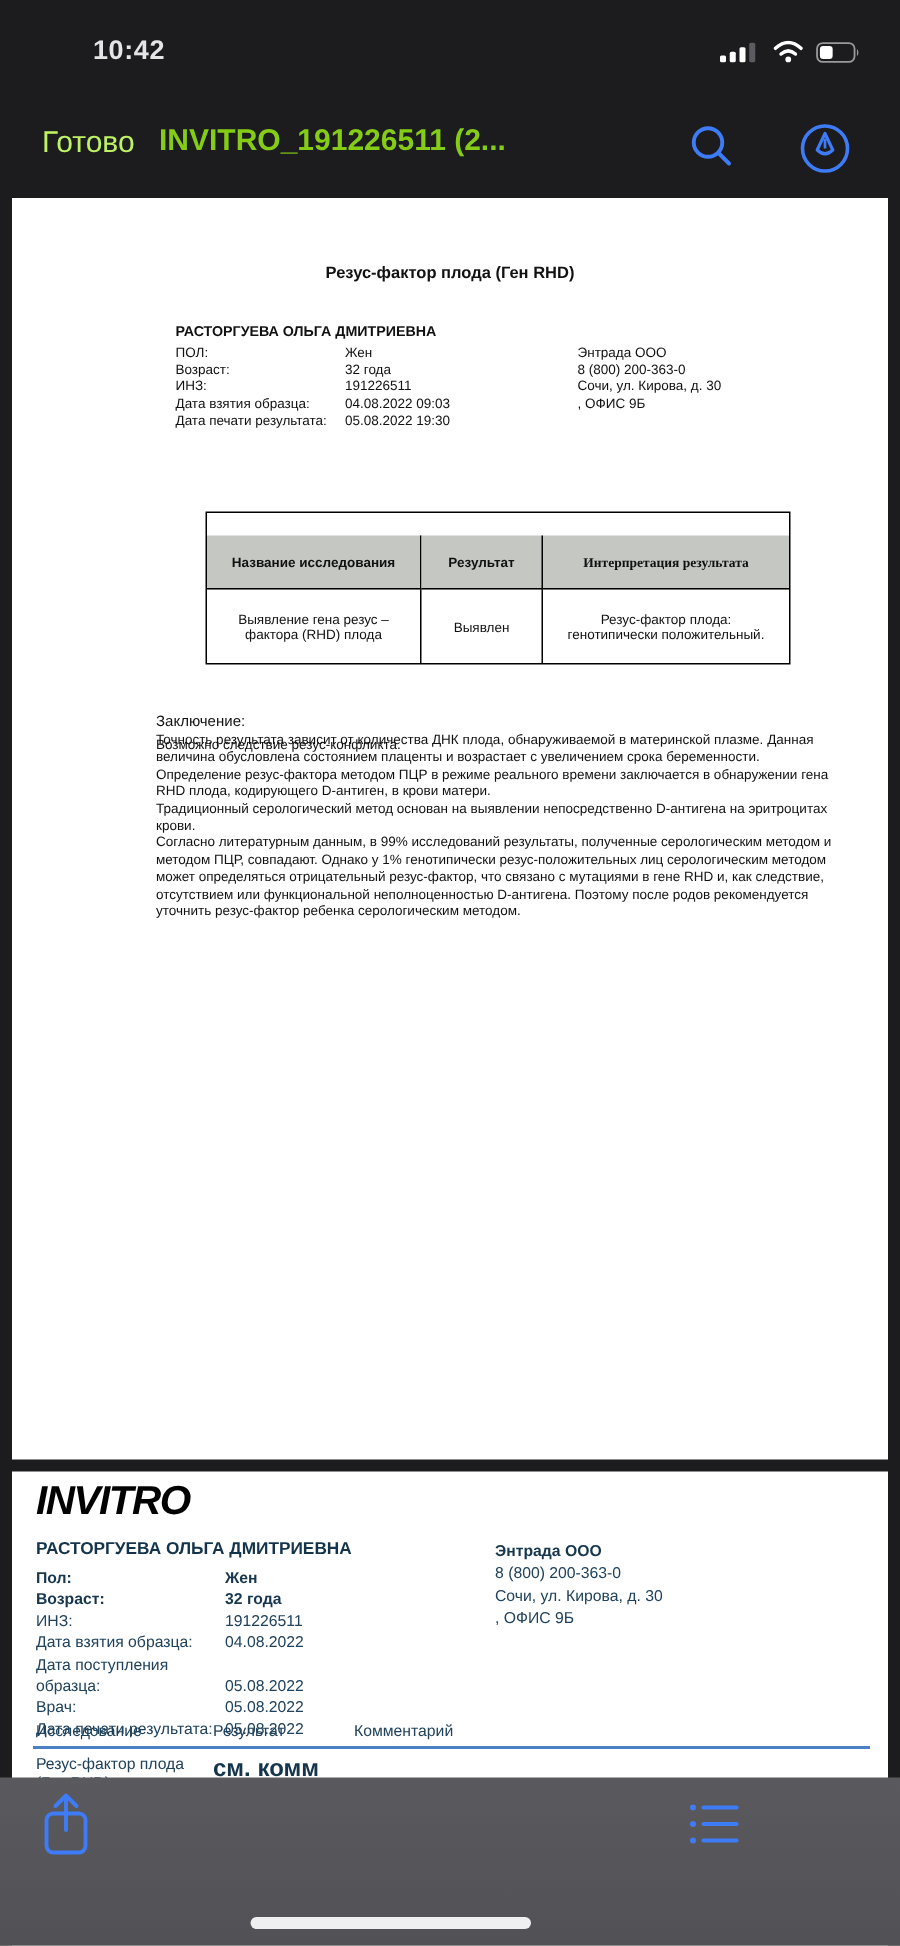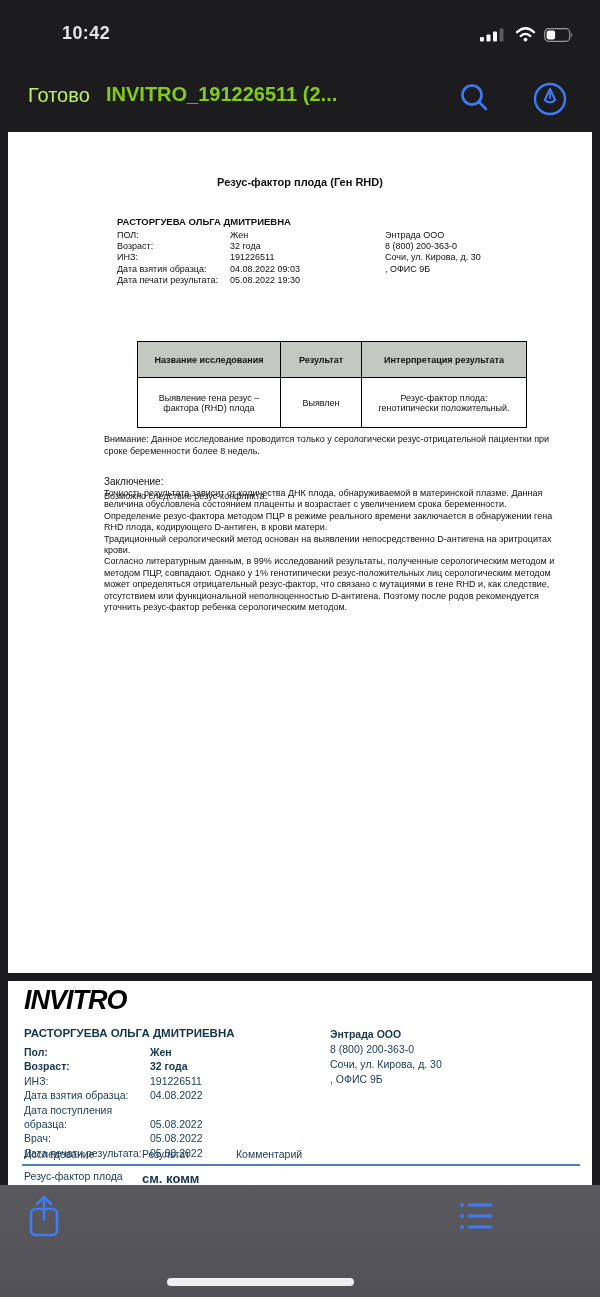--- a/index.html
+++ b/index.html
@@ -25,22 +25,22 @@
 
   
   .page1 { left:8px; top:132px; width:584px; height:841px; background:#ffffff; color:#111; }
   .p1-title { top:44px; left:0; width:100%; text-align:center; font-size:11px; font-weight:700; }
   .p1-name { left:109px; top:84px; font-size:9.5px; font-weight:700; }
   .p1-rows { left:109px; top:98px; font-size:9px; line-height:11.2px; }
   .p1-lbl { display:inline-block; width:113px; }
   .p1-clinic { left:377px; top:98px; font-size:9px; line-height:11.2px; }
 
   .p1-table { left:129px; top:209px; width:390px; border:1.5px solid #000; display:grid; grid-template-columns:143px 81px auto; background:#fff; }
-  .p1-th { background:#c5c7c3; border-bottom:1.5px solid #000; border-right:1.5px solid #000; height:36px; display:flex; align-items:center; justify-content:center; text-align:center; font-size:9px; font-weight:700; padding:0 8px; }
-  .p1-th:nth-child(3) { border-right:none; }
+  .p1-th { background:#c5c7c3; border-bottom:1.5px solid #000; border-right:1.5px solid #000; height:36px; display:flex; align-items:center; justify-content:center; text-align:center; font-size:9px; font-weight:700; padding:0 8px;margin-top:15px; }
+  .p1-th:nth-child(3) { border-right:none;font-family:Liberation Serif, serif; }
   .p1-td { height:49px; border-right:1.5px solid #000; display:flex; align-items:center; justify-content:center; text-align:center; font-size:9px; padding:0 10px; }
   .p1-td:last-child { border-right:none; }
 
   .p1-attention { left:96px; top:302px; width:452px; font-size:9px; line-height:11.5px; }
   .p1-concl-label { left:96px; top:344px; font-size:10px; }
   .p1-concl { left:96px; top:359px; font-size:9px; }
   .p1-paras { left:96px; top:356px; width:452px; font-size:9px; line-height:11.4px; }
 
   
   .page2 { left:8px; top:981px; width:584px; height:316px; background:#ffffff; color:#20425c; overflow:hidden; }
@@ -49,21 +49,21 @@
   .p2-rows { left:16px; top:64px; font-size:10.5px; line-height:14.4px; }
   .p2-lbl { display:inline-block; width:126px; }
   .p2-row-bold { font-weight:700; color:#16374e; }
   .p2-clinic { left:322px; top:46px; font-size:10.5px; line-height:15px; }
   .p2-clinic div:first-child { font-weight:700; color:#16374e; }
   .p2-h-study { left:16px; top:167px; font-size:10.5px; }
   .p2-h-result { left:134px; top:167px; font-size:10.5px; }
   .p2-h-comment { left:228px; top:167px; font-size:10.5px; }
   .p2-line { left:14px; top:183px; width:558px; height:2px; background:#4a80c4; }
   .p2-r-study { left:16px; top:189px; width:116px; font-size:10.5px; line-height:13px; }
-  .p2-r-result { left:134px; top:190px; font-size:13px; font-weight:700; color:#14354c; }
+  .p2-r-result { left:134px; top:190px; font-size:16px; font-weight:700; color:#14354c; }
   .p2-r-comment { left:224px; top:189px; width:330px; font-size:10.5px; }
 
   
   .toolbar { left:0; top:1185px; width:600px; height:112px; background:linear-gradient(#5a595e,#525156); z-index:10; }
   .tb-share { left:25px; top:8px; width:38px; height:48px; }
   .tb-list { left:458px; top:14px; width:36px; height:34px; }
   .home-indicator { left:167px; top:93px; width:187px; height:8px; border-radius:4.5px; background:#efeff1; }
 </style>
 </head>
 <body>
@@ -120,21 +120,20 @@
 
   <div class="abs p1-table">
     <div class="p1-th">Название исследования</div>
     <div class="p1-th">Результат</div>
     <div class="p1-th">Интерпретация результата</div>
     <div class="p1-td">Выявление гена резус – фактора (RHD) плода</div>
     <div class="p1-td">Выявлен</div>
     <div class="p1-td">Резус-фактор плода: генотипически положительный.</div>
   </div>
 
-  <div class="abs p1-attention">Внимание: Данное исследование проводится только у серологически резус-отрицательной пациентки при сроке беременности более 8 недель.</div>
   <div class="abs p1-concl-label">Заключение:</div>
   <div class="abs p1-concl">Возможно следствие резус-конфликта.</div>
   <div class="abs p1-paras">
     <div>Точность результата зависит от количества ДНК плода, обнаруживаемой в материнской плазме. Данная величина обусловлена состоянием плаценты и возрастает с увеличением срока беременности.</div>
     <div>Определение резус-фактора методом ПЦР в режиме реального времени заключается в обнаружении гена RHD плода, кодирующего D-антиген, в крови матери.</div>
     <div>Традиционный серологический метод основан на выявлении непосредственно D-антигена на эритроцитах крови.</div>
     <div>Согласно литературным данным, в 99% исследований результаты, полученные серологическим методом и методом ПЦР, совпадают. Однако у 1% генотипически резус-положительных лиц серологическим методом может определяться отрицательный резус-фактор, что связано с мутациями в гене RHD и, как следствие, отсутствием или функциональной неполноценностью D-антигена. Поэтому после родов рекомендуется уточнить резус-фактор ребенка серологическим методом.</div>
   </div>
 </div>
 

